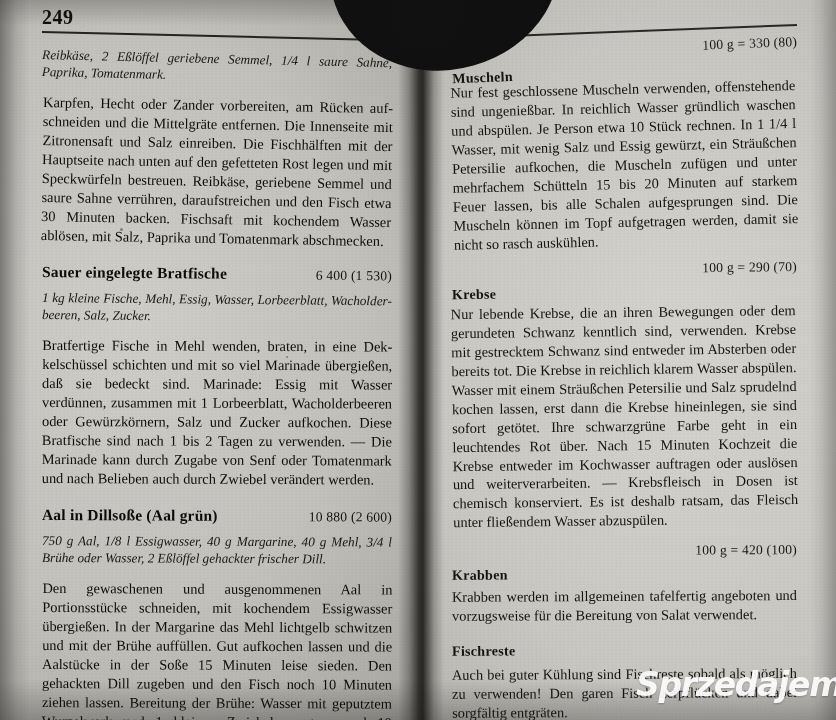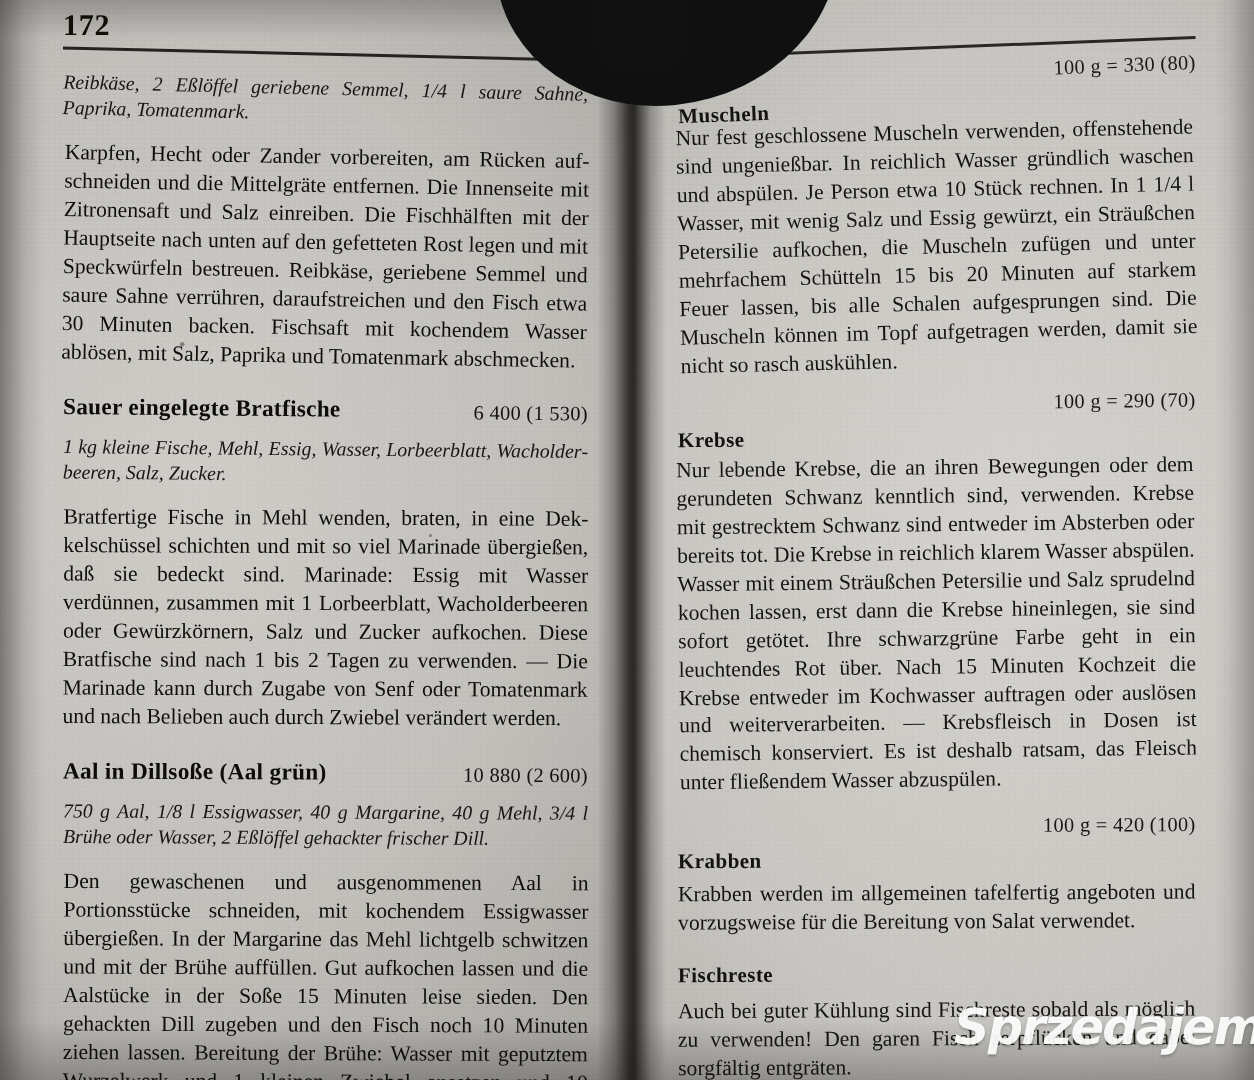--- a/index.html
+++ b/index.html
@@ -232,21 +232,21 @@
     <div class="edge-left"></div>
     <div class="edge-bottom-l"></div>
     <div class="edge-top-l"></div>
 
     <div class="speck" style="left:120px;top:228px;width:3px;height:3px;"></div>
     <div class="speck" style="left:286px;top:356px;width:2px;height:2px;"></div>
 
     <div class="col col-left inked">
 
       <div style="height:6px"></div>
-      <div class="folio">172</div>
+      <div class="folio">249</div>
       <div class="rule curve-l1"></div>
 
       <div class="sp-m"></div>
       <p class="ingredients curve-l1">Reibkäse, 2 Eßlöffel geriebene Semmel, 1/4 l saure Sahne, Paprika, Tomatenmark.</p>
 
       <div class="sp-m"></div>
       <p class="body curve-l2">Karpfen, Hecht oder Zander vorbereiten, am Rücken auf­schneiden und die Mittelgräte entfernen. Die Innenseite mit Zitronensaft und Salz einreiben. Die Fischhälften mit der Hauptseite nach unten auf den gefetteten Rost legen und mit Speckwürfeln bestreuen. Reibkäse, geriebene Semmel und saure Sahne verrühren, daraufstreichen und den Fisch etwa 30 Minuten backen. Fischsaft mit kochendem Wasser ablösen, mit Salz, Paprika und Tomatenmark abschmecken.</p>
 
       <div class="sp-l"></div>
       <h2 class="recipe-title curve-l3">Sauer eingelegte Bratfische</h2>

